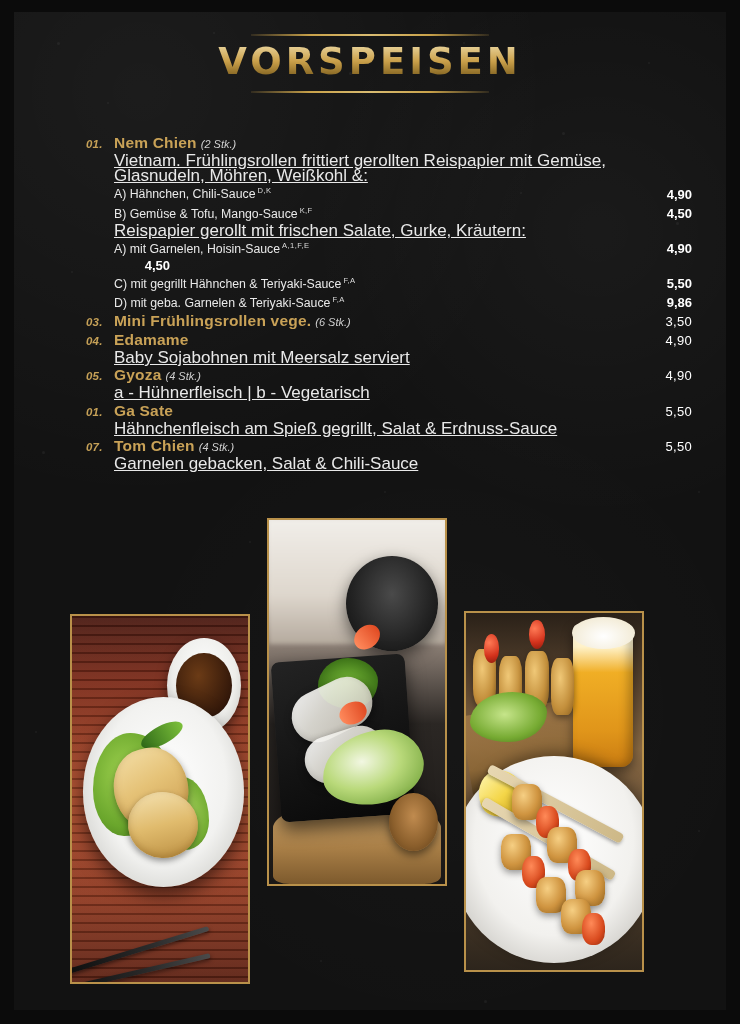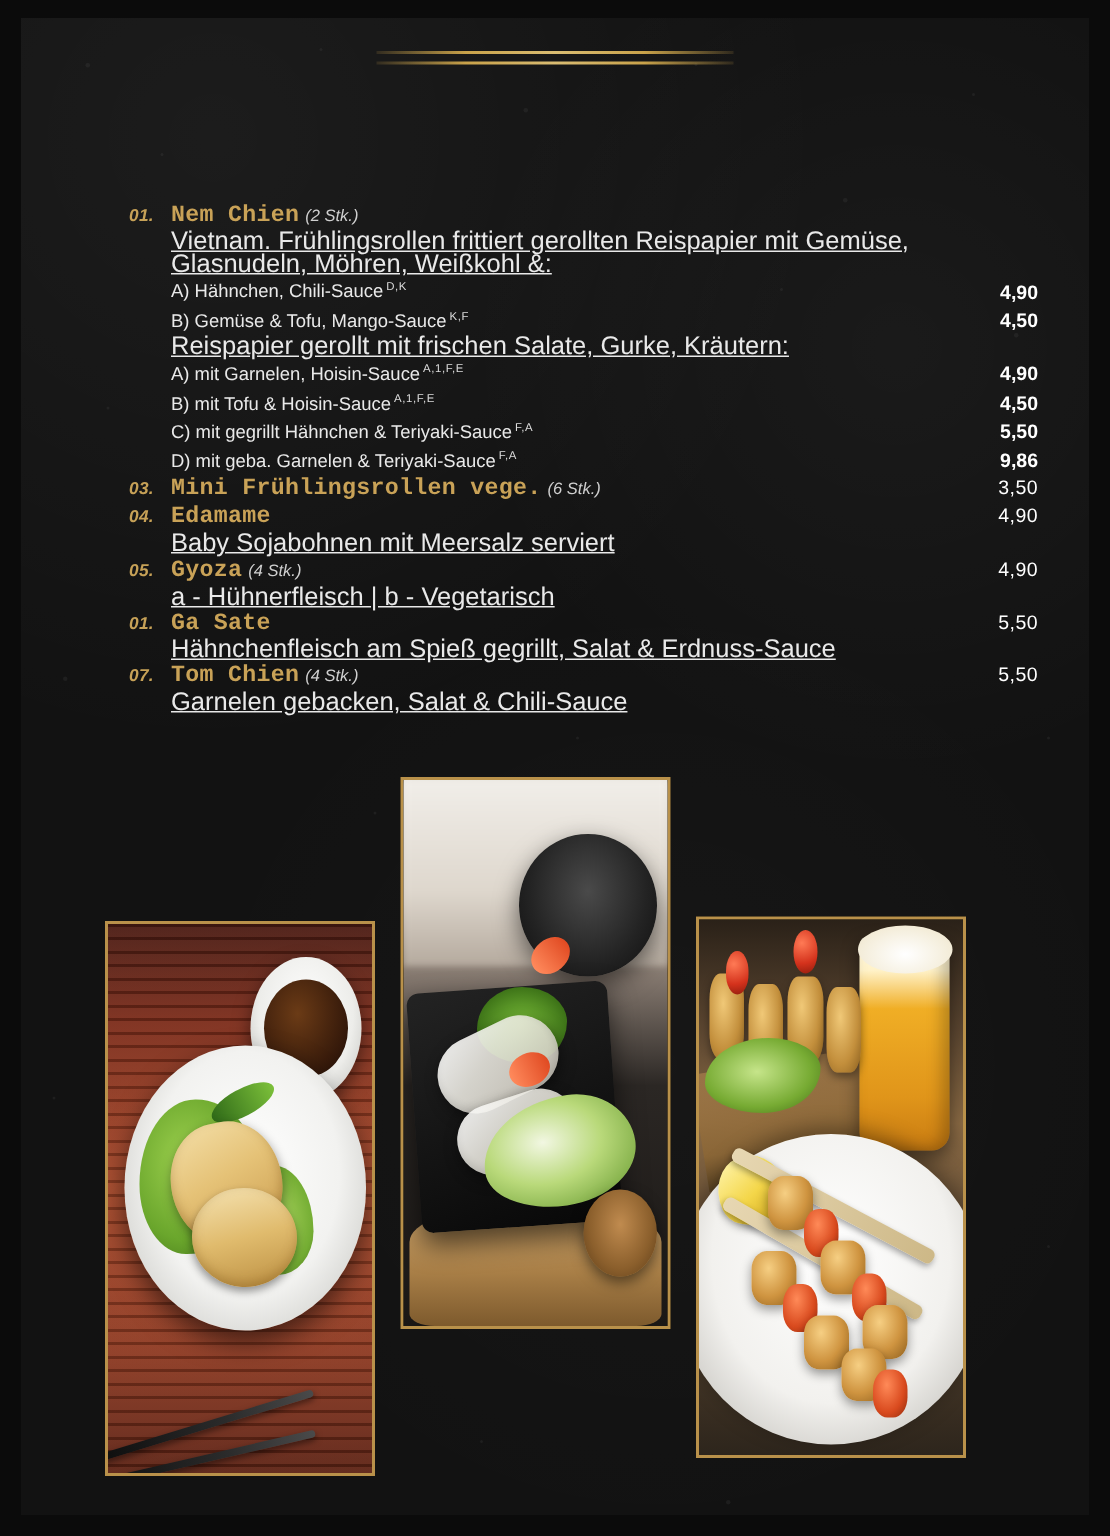--- a/index.html
+++ b/index.html
@@ -103,21 +103,21 @@
   }
   .name-col {
     flex: 1 1 auto;
     min-width: 0;
   }
   .name {
     color: #c9a257;
     font-size: 15.5px;
     font-weight: bold;
     letter-spacing: 0.2px;
-    font-family: Liberation Mono, monospace;
+    font-family: Liberation Sans, sans-serif;
   }
   .qty {
     color: #cfcfcf;
     font-size: 11px;
     font-style: italic;
     font-weight: normal;
     margin-left: 4px;
     font-family: "Liberation Sans", sans-serif;
   }
   .price {
@@ -460,20 +460,21 @@
       <i style="left:88%;top:63%;width:3px;height:3px;"></i>
       <i style="left:3%;top:72%;width:2px;height:2px;"></i>
       <i style="left:96%;top:82%;width:2px;height:2px;"></i>
       <i style="left:43%;top:95%;width:2px;height:2px;"></i>
       <i style="left:19%;top:97%;width:2px;height:2px;"></i>
       <i style="left:66%;top:99%;width:3px;height:3px;"></i>
     </div>
 
     <div class="title-wrap">
       <div class="title-rule top"></div>
+      <div class="title">VORSPEISEN</div>
       <div class="title-rule bottom"></div>
     </div>
 
     <div class="menu">
 
       <div class="item">
         <div class="item-head">
           <div class="num">01.</div>
           <div class="name-col">
             <span class="name">Nem Chien</span><span class="qty">(2 Stk.)</span>
@@ -491,21 +492,20 @@
         </div>
       </div>
 
       <div class="item">
         <div class="desc">Reispapier gerollt mit frischen Salate, Gurke, Kräutern:</div>
         <div class="opt-row">
           <div class="opt-text"><span>A) mit Garnelen, Hoisin-Sauce</span><sup class="alg">A,1,F,E</sup></div>
           <div class="opt-price">4,90</div>
         </div>
         <div class="opt-row">
-          <div class="opt-text"><span>B) mit Tofu &amp; Hoisin-Sauce</span><sup class="alg">A,1,F,E</sup></div>
           <div class="opt-price">4,50</div>
         </div>
         <div class="opt-row">
           <div class="opt-text"><span>C) mit gegrillt Hähnchen &amp; Teriyaki-Sauce</span><sup class="alg">F,A</sup></div>
           <div class="opt-price">5,50</div>
         </div>
         <div class="opt-row">
           <div class="opt-text"><span>D) mit geba. Garnelen &amp; Teriyaki-Sauce</span><sup class="alg">F,A</sup></div>
           <div class="opt-price">9,86</div>
         </div>

